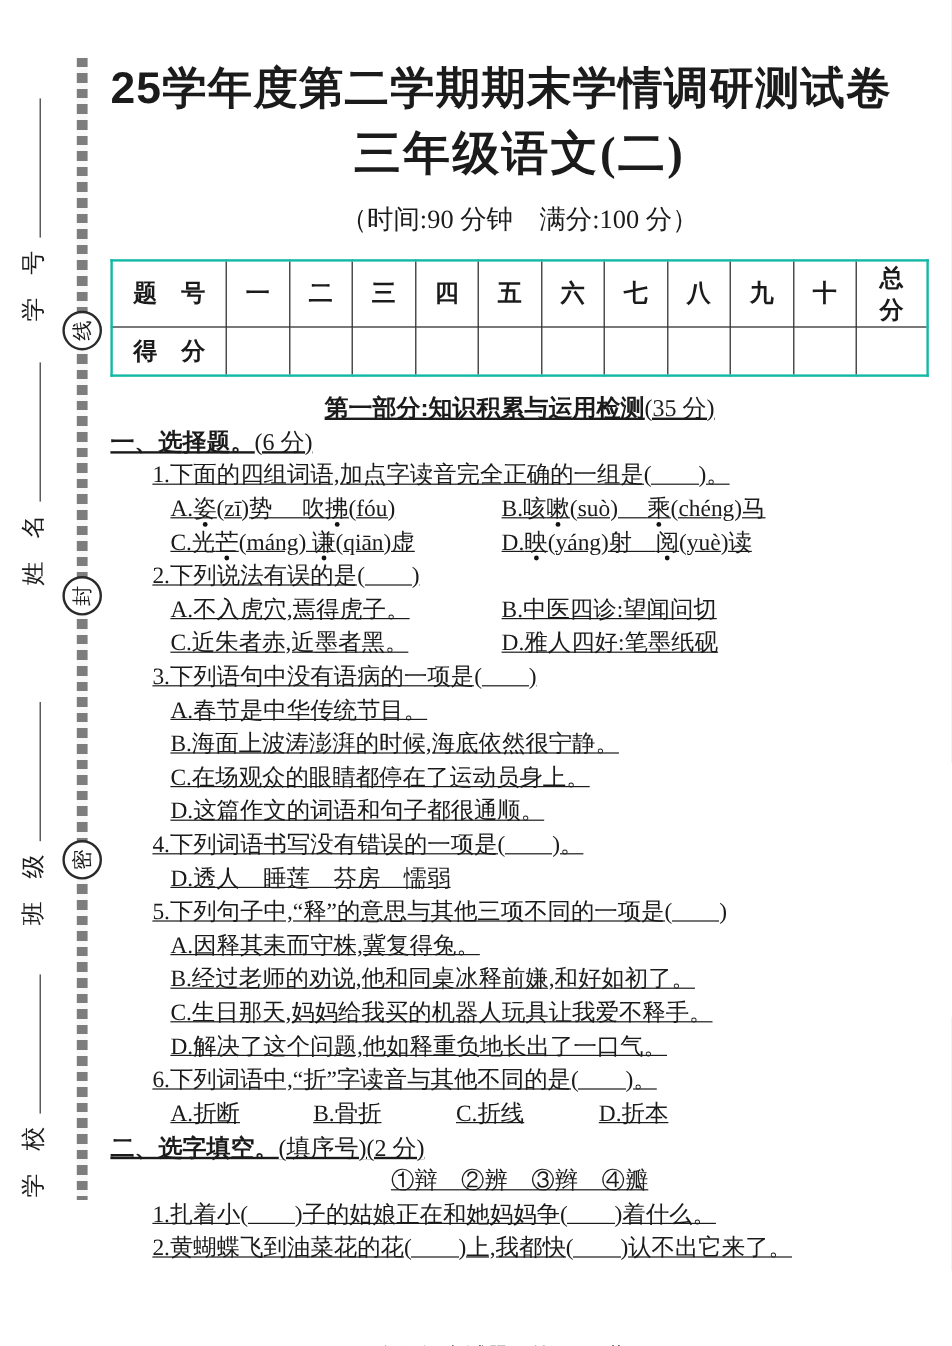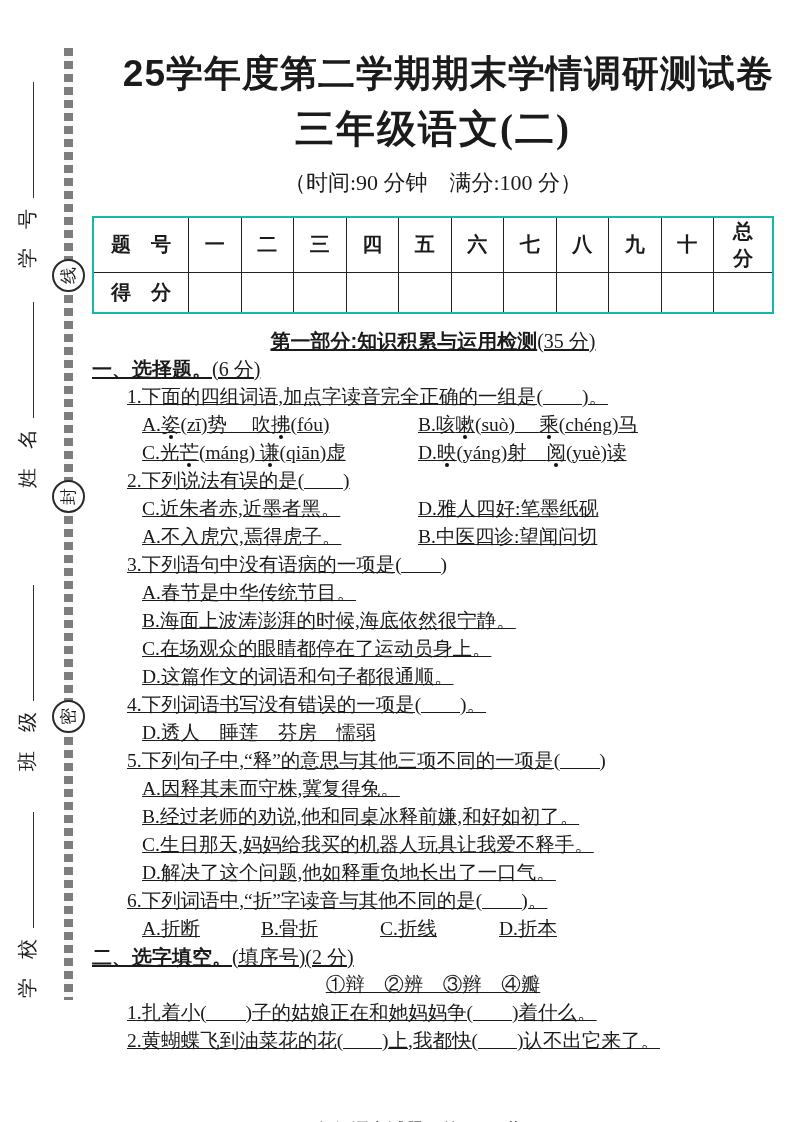--- a/index.html
+++ b/index.html
@@ -12,21 +12,21 @@
                background:#fff;display:flex;align-items:center;justify-content:center;font-size:17px;z-index:2;}
   .seal-circle span{display:block;transform:rotate(-90deg);}
   .sc1{top:259px;} .sc2{top:480px;} .sc3{top:700px;}
   .seal-label{position:absolute;left:14px;width:210px;transform-origin:0 0;transform:rotate(-90deg);
               white-space:nowrap;font-size:20px;}
   .sl-text{letter-spacing:7px;}
   .sl-line{display:inline-block;width:116px;height:3px;border-bottom:1.6px solid #333;margin-left:4px;}
   .lab1{top:268px;} .lab2{top:488px;} .lab3{top:771px;} .lab4{top:998px;}
   
   .content{position:absolute;left:92px;top:0;width:682px;height:1122px;}
-  .title{margin:52px 0 0 0;text-align:right;font-family:"Liberation Sans","DejaVu Sans",sans-serif;
+  .title{margin:52px 0 0 0;text-align:left;font-family:"Liberation Sans","DejaVu Sans",sans-serif;
          font-weight:700;font-size:37px;line-height:1.2;letter-spacing:1px;}
   .subtitle{margin:10px 0 0 0;text-align:center;font-weight:700;font-size:39px;line-height:1.2;letter-spacing:2px;}
   .meta{margin:17px 0 0 0;text-align:center;font-size:22px;line-height:1.2;}
   .score-table{width:100%;border-collapse:collapse;margin-top:19px;table-layout:fixed;
                font-family:"Liberation Sans","DejaVu Sans",sans-serif;font-weight:700;font-size:20px;border:2px solid #14b8a6;}
   .score-table td{border:1px solid #222;text-align:center;height:39px;padding:0;overflow:hidden;}
   .score-table td:first-child{width:94px;}
   .score-table td:last-child{width:58px;}
   
   #body-lines{margin-top:13px;font-size:19.5px;line-height:28px;}
@@ -121,26 +121,26 @@
         <div class="ln opt2">
           <span class="c0"><span>A.</span><span class="dot">姿</span><span>(zī)势　 吹</span><span class="dot">拂</span><span>(fóu)</span></span>
           <span class="c1"><span>B.咳</span><span class="dot">嗽</span><span>(suò)　 </span><span class="dot">乘</span><span>(chéng)马</span></span>
         </div>
         <div class="ln opt2">
           <span class="c0"><span>C.光</span><span class="dot">芒</span><span>(máng) </span><span class="dot">谦</span><span>(qiān)虚</span></span>
           <span class="c1"><span>D.</span><span class="dot">映</span><span>(yáng)射　</span><span class="dot">阅</span><span>(yuè)读</span></span>
         </div>
         <div class="ln item"><span>2.下列说法有误的是(　　)</span></div>
         <div class="ln opt2">
+          <span class="c0"><span>A.不入虎穴,焉得虎子。</span></span>
+          <span class="c1"><span>B.中医四诊:望闻问切</span></span>
+        </div>
+        <div class="ln opt2">
           <span class="c0"><span>C.近朱者赤,近墨者黑。</span></span>
           <span class="c1"><span>D.雅人四好:笔墨纸砚</span></span>
-        </div>
-        <div class="ln opt2">
-          <span class="c0"><span>A.不入虎穴,焉得虎子。</span></span>
-          <span class="c1"><span>B.中医四诊:望闻问切</span></span>
         </div>
         <div class="ln item"><span>3.下列语句中没有语病的一项是(　　)</span></div>
         <div class="ln opt"><span>A.春节是中华传统节目。</span></div>
         <div class="ln opt"><span>B.海面上波涛澎湃的时候,海底依然很宁静。</span></div>
         <div class="ln opt"><span>C.在场观众的眼睛都停在了运动员身上。</span></div>
         <div class="ln opt"><span>D.这篇作文的词语和句子都很通顺。</span></div>
         <div class="ln item"><span>4.下列词语书写没有错误的一项是(　　)。</span></div>
         <div class="ln opt2">
           <span class="c1"><span>D.透人　睡莲　芬房　懦弱</span></span>
         </div>

